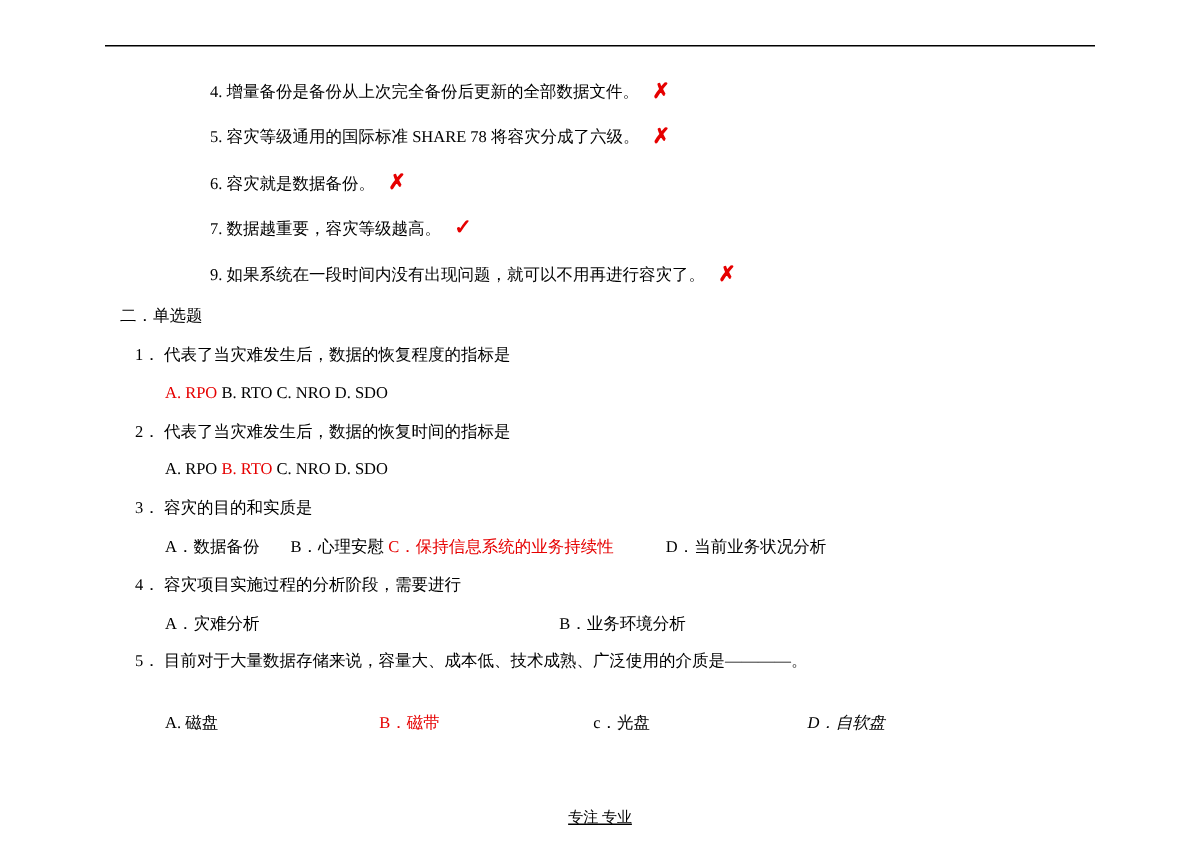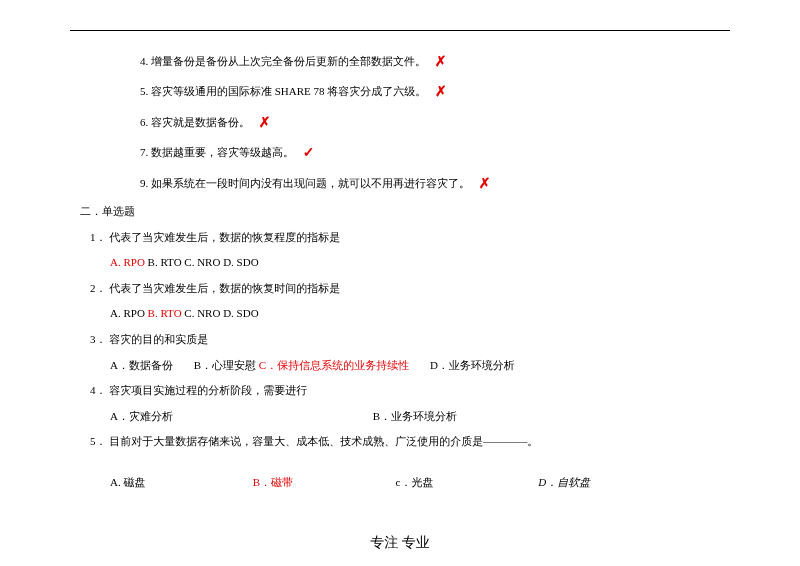--- a/index.html
+++ b/index.html
@@ -52,21 +52,22 @@
     .opt-b { width: 140px; }
     .opt-c { width: 140px; margin-top: 15px; }
     .opt-d { width: 140px; font-style: italic; }
     .two-col-left { display: inline-block; width: 260px; }
     .two-col-right { display: inline-block; }
     .footer {
       position: absolute;
       left: 0; right: 0;
       bottom: 14px;
       text-align: center;
-      font-size: 14px;
+      font-size: 10px;
+      text-decoration: underline;
     }
   </style>
 </head>
 <body>
 
 <div class="page">
   <div class="hr-line"></div>
 
   <div class="tf-line line">
     <span>4.</span>
@@ -118,22 +119,22 @@
     <span>D. SDO</span>
   </div>
 
   <div class="q-line line">
     <span>3．</span>
     <span>容灾的目的和实质是</span>
   </div>
   <div class="opts line">
     <span style="margin-right:18px;">A．数据备份</span>
     <span style="">B．心理安慰</span>
-    <span class="red" style="margin-right:18px;">C．保持信息系统的业务持续性</span>
-    <span>D．业务环境分析</span>
+    <span class="red" style="margin-right:32px;">C．保持信息系统的业务持续性</span>
+    <span>D．当前业务状况分析</span>
   </div>
 
   <div class="q-line line">
     <span>4．</span>
     <span>容灾项目实施过程的分析阶段，需要进行</span>
   </div>
   <div class="opts line">
     <span class="two-col-left">A．灾难分析</span>
     <span class="two-col-right">B．业务环境分析</span>
   </div>

